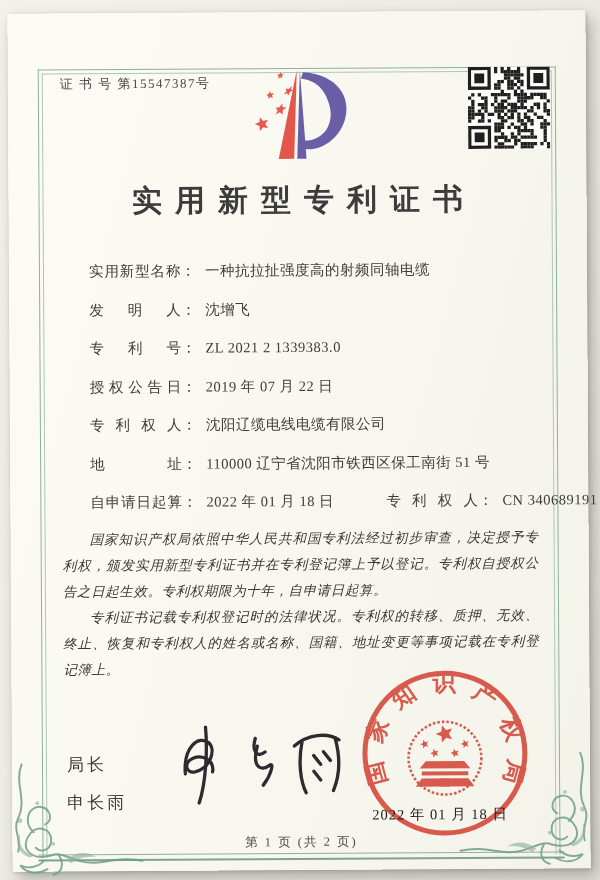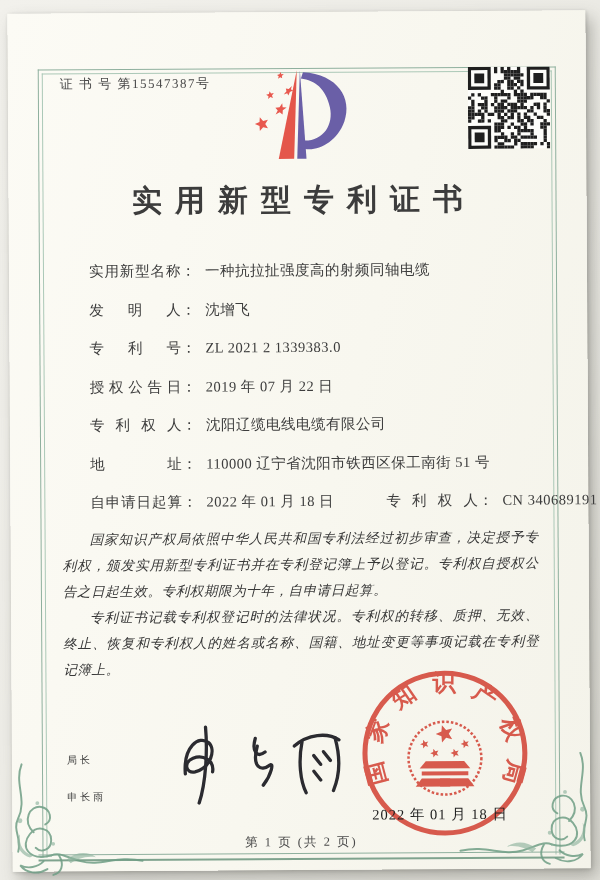--- a/index.html
+++ b/index.html
@@ -40,22 +40,22 @@
   .fields{position:absolute;left:52px;right:44px;top:246px;font-size:14.5px;color:#3d3d3d;}
   .field-row{line-height:24px;margin-bottom:14.5px;position:relative;letter-spacing:.5px;}
   .lbl{display:inline-block;width:92px;text-align:justify;text-align-last:justify;vertical-align:bottom;margin-left:28px;}
   .val{margin-left:9px;}
   .grant-2{position:absolute;left:296px;top:0;white-space:nowrap;}
   .paras{
     position:absolute;left:52px;right:50px;top:514px;font-size:13.5px;color:#383838;
     line-height:26px;font-style:italic;letter-spacing:.6px;text-align:justify;
   }
   .paras p{margin:0;text-indent:2em;}
-  .signer{position:absolute;left:55px;top:740px;font-size:10px;color:#3b3b3b;letter-spacing:3px;}
-  .signer .name{margin-top:23px;}
+  .signer{position:absolute;left:55px;top:740px;font-size:17px;color:#3b3b3b;letter-spacing:3px;}
+  .signer .name{margin-top:15px;}
   .signature{position:absolute;left:148px;top:702px;width:185px;height:98px;}
   .seal{position:absolute;left:347px;top:656px;width:172px;height:172px;opacity:.92;mix-blend-mode:multiply;}
   .seal-date{
     position:absolute;left:360px;top:794px;font-size:14.5px;color:#1e1e1e;
     letter-spacing:1px;z-index:5;
   }
   .footer{
     position:absolute;left:0;width:100%;top:822px;text-align:center;
     font-size:12.5px;color:#4a4a4a;letter-spacing:2px;
   }

